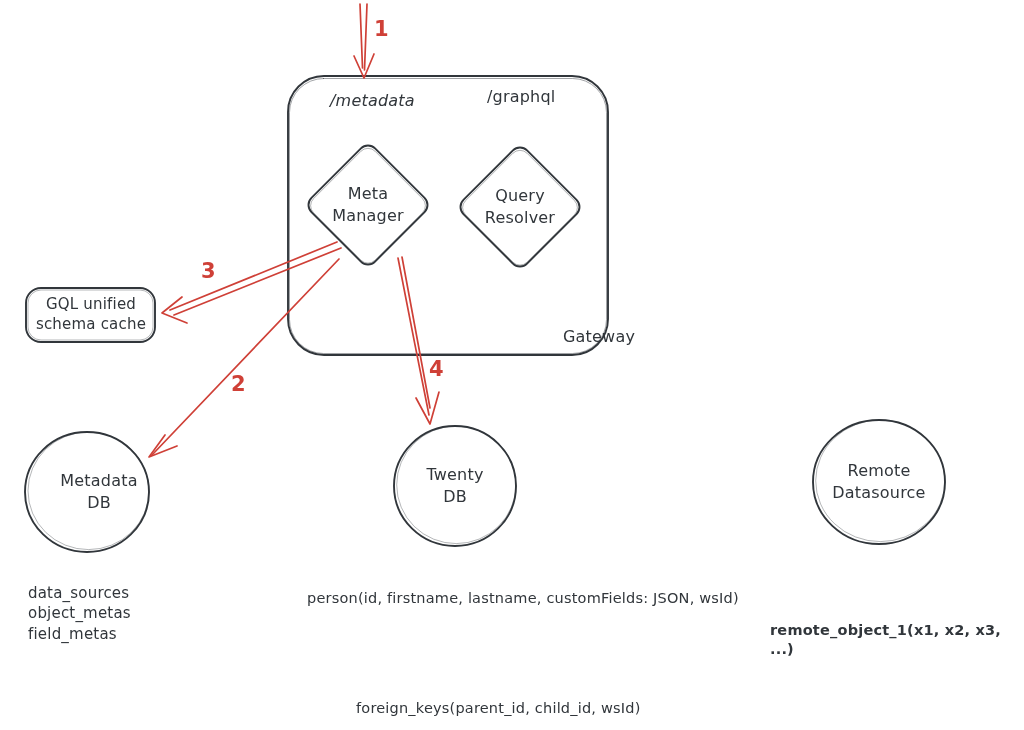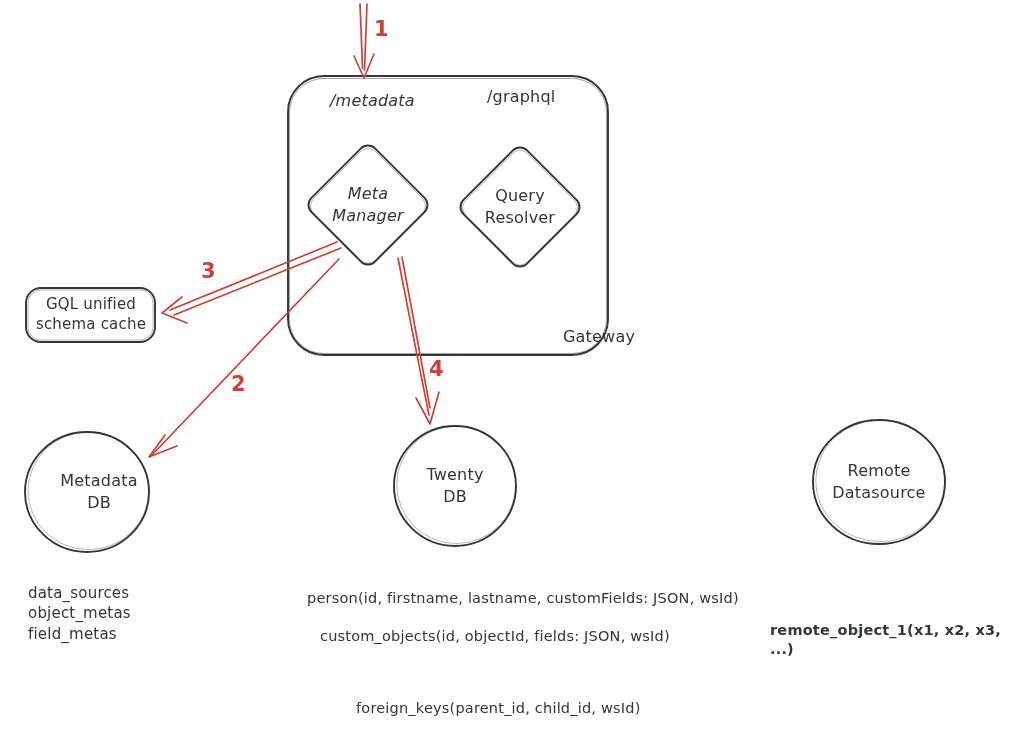--- a/index.html
+++ b/index.html
@@ -100,40 +100,39 @@
       <path d="M398,258 C405,295 420,370 429,415"></path>
       <path d="M402,257 C409,295 423,370 430,408"></path>
       <polyline points="416,398 430,424 439,392"></polyline>
     </g>
   </svg>
 
   <div class="label fs16" style="left:330px;top:91px;font-style:italic;">/metadata</div>
   <div class="label fs16" style="left:487px;top:87px;">/graphql</div>
   <div class="label fs16" style="left:533px;top:327px;margin-left:30px;">Gateway</div>
 
-  <div class="label fs16 center node-label" style="left:308px;top:183px;width:120px;font-style:italic;">Meta
+  <div class="label fs16 center node-label" style="left:308px;top:183px;width:120px;">Meta
 Manager</div>
   <div class="label fs15 center node-label" style="left:31px;top:294px;width:120px;">GQL unified
 schema cache</div>
 
   <div class="label fs16 center node-label" style="left:460px;top:185px;width:120px;">Query
 Resolver</div>
 
   <div class="label fs16 center node-label" style="left:27px;top:470px;width:144px;">Metadata
 DB</div>
   <div class="label fs16 center node-label" style="left:395px;top:464px;width:120px;">Twenty
 DB</div>
   <div class="label fs16 center node-label" style="left:819px;top:460px;width:120px;">Remote
 Datasource</div>
 
   <div class="label fs15" style="left:28px;top:583px;line-height:1.36;">data_sources
 object_metas
 field_metas</div>
   <div class="label fs14" style="left:307px;top:589px;">person(id, firstname, lastname, customFields: JSON, wsId)</div>
-  <div class="label fs14" style="left:320px;top:627px;">custom_objects(id, objectId, fields: JSON, wsId)</div>
   <div class="label fs14" style="left:356px;top:699px;">foreign_keys(parent_id, child_id, wsId)</div>
   <div class="label fs14" style="left:770px;top:621px;font-weight:bold;">remote_object_1(x1, x2, x3, ...)</div>
 
   <div class="arrow-num" style="left:374px;top:19px;">1</div>
   <div class="arrow-num" style="left:231px;top:374px;">2</div>
   <div class="arrow-num" style="left:201px;top:261px;">3</div>
   <div class="arrow-num" style="left:429px;top:359px;">4</div>
 
 </div>
 

